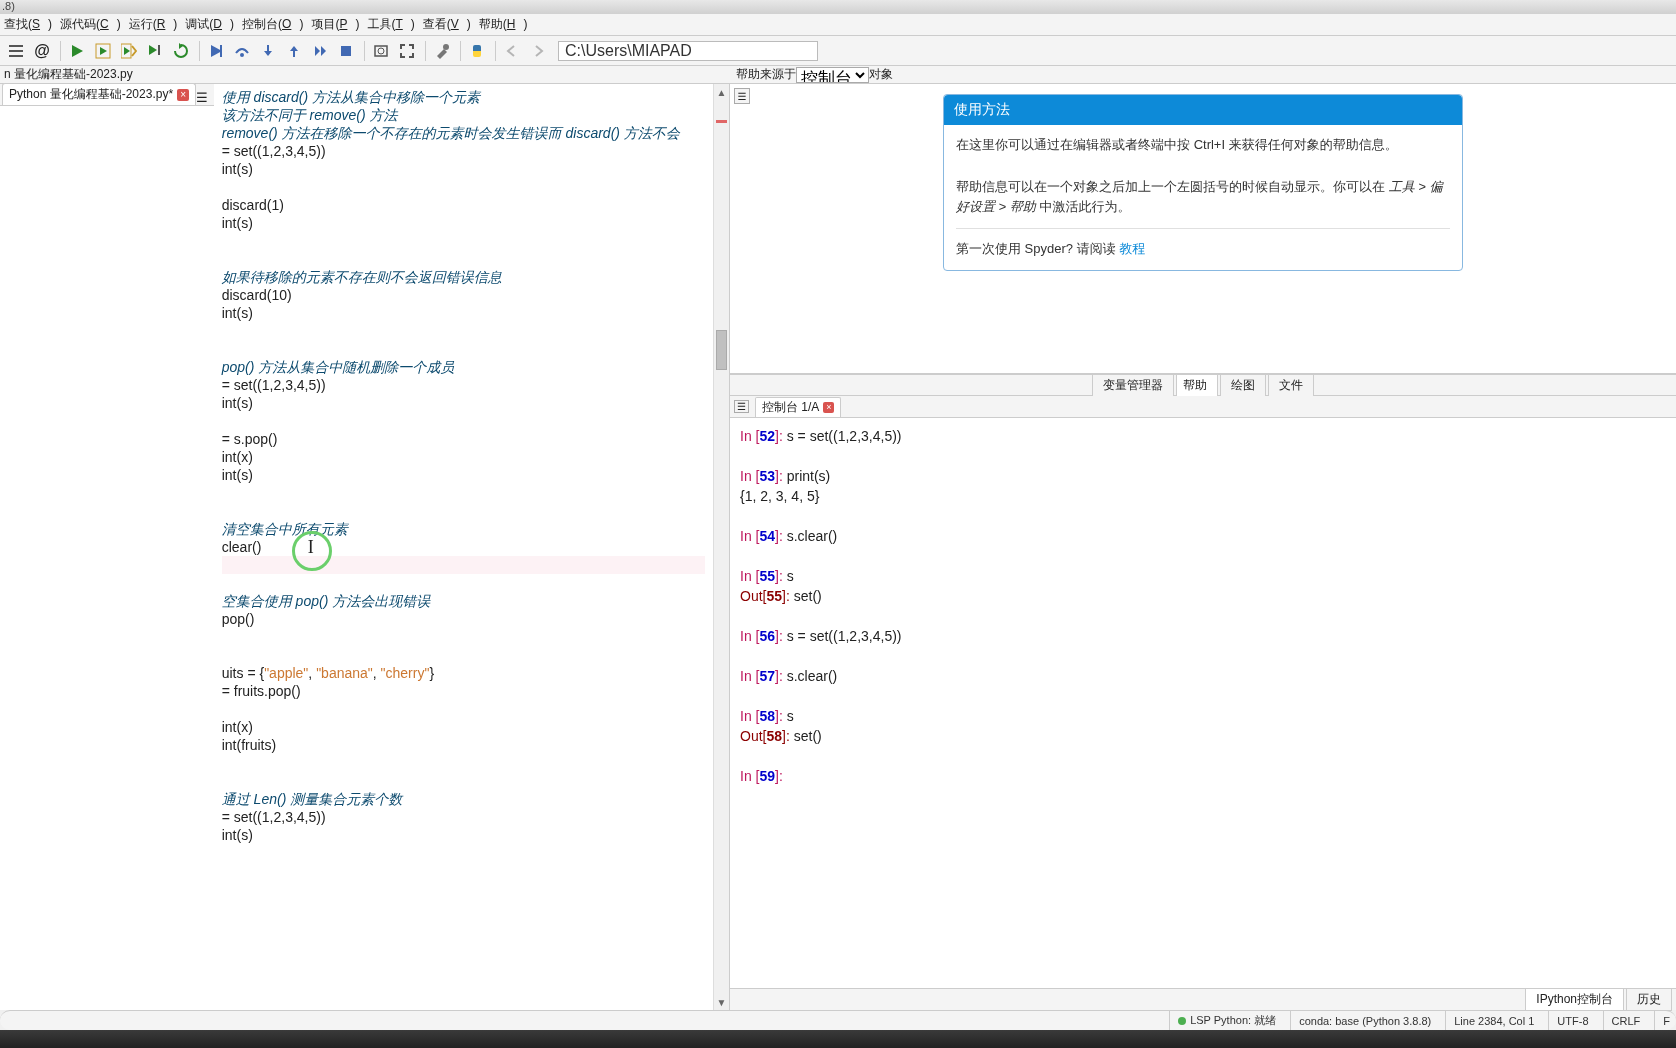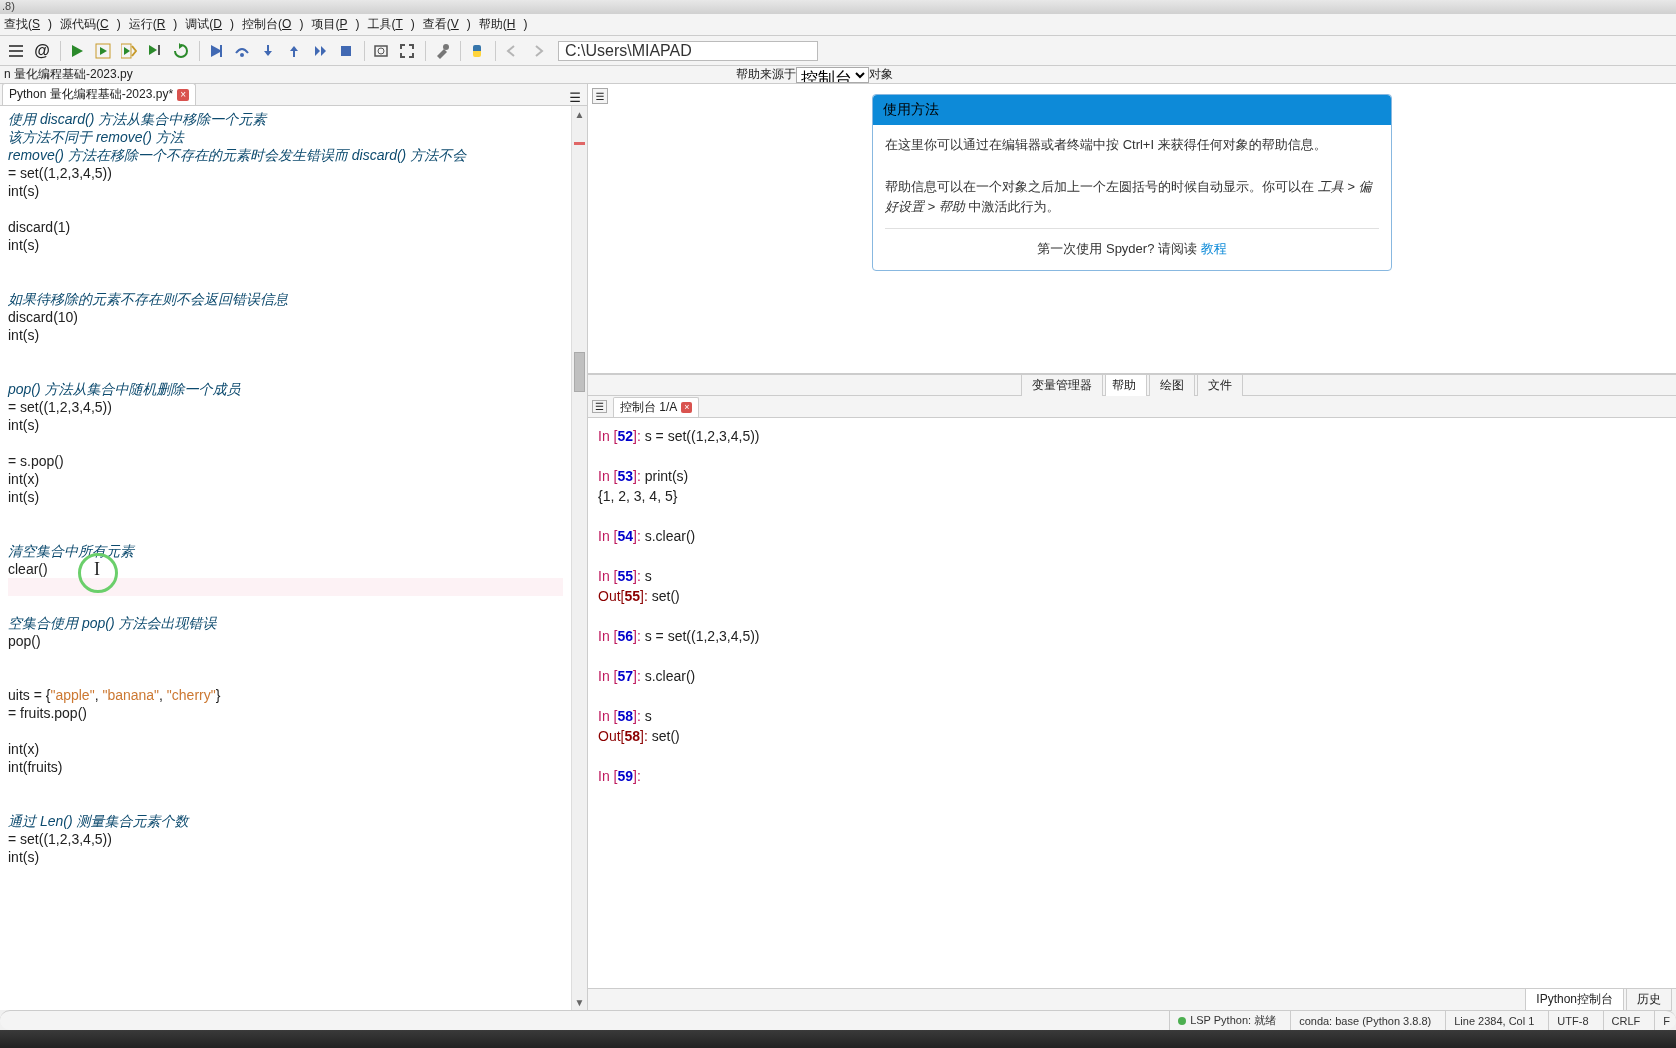--- a/index.html
+++ b/index.html
@@ -20,21 +20,21 @@
 .pathbox { margin-left: 6px; height: 20px; border: 1px solid #bbb; background: #fff; font-size: 16px; padding: 1px 6px; width: 260px; color: #333; }
 
 
 .filerow { display: flex; height: 18px; background: #f4f4f4; border-bottom: 1px solid #ccc; font-size: 12px; }
 .fileleft { flex: 0 0 730px; padding-left: 4px; display: flex; align-items: center; }
 .fileright { flex: 1; padding-left: 6px; display: flex; align-items: center; }
 .srcselect { border: 1px solid #aaa; background: #fff; font-size: 17px; height: 16px; margin: 0 0; }
 
 
 .mainarea { display: flex; height: calc(100% - 14px - 22px - 30px - 18px - 20px - 18px); }
-.leftpane { width: 588px; display: flex; flex-direction: column; border-right: 1px solid #ccc; background: #fff; position: relative; }
+.leftpane { width: 730px; display: flex; border-right: 1px solid #ccc; background: #fff; position: relative; }
 .rightpane { flex: 1; display: flex; flex-direction: column; background: #fff; }
 
 
 .tabbar { height: 22px; background: #f4f4f4; display: flex; align-items: flex-end; border-bottom: 1px solid #ccc; }
 .tab { background: #fff; border: 1px solid #ccc; border-bottom: none; padding: 2px 6px; font-size: 12px; display: flex; align-items: center; border-radius: 3px 3px 0 0; margin-left: 2px; }
 .tab .closex { margin-left: 4px; background: #d9534f; color: #fff; width: 12px; height: 12px; font-size: 10px; line-height: 12px; text-align: center; border-radius: 2px; cursor: pointer;}
 .tabbar .ham { margin-left: auto; margin-right: 6px; cursor: pointer; }
 
 
 .editor { flex: 1; position: relative; overflow: hidden; font-family: Consolas, "Courier New", monospace; font-size: 14px; line-height: 18px; }
@@ -50,21 +50,21 @@
 .vscroll .track { position: absolute; top: 16px; bottom: 16px; left: 2px; right: 2px; }
 .vscroll .thumb { position: absolute; left: 0; right: 0; background: #c0c0c0; border: 1px solid #aaa; height: 40px; top: 230px; }
 .vscroll .redmark { position: absolute; left: 0; right: 0; height: 3px; background: #e06666; top: 20px; }
 .vscroll .arrow { position: absolute; left: 0; right: 0; height: 16px; text-align: center; font-size: 10px; color: #666; }
 
 .movecursor { position: absolute; width: 40px; height: 40px; pointer-events: none; }
 
 
 .helppane { height: 290px; border-bottom: 1px solid #ccc; overflow: auto; padding: 10px 20px; position: relative; }
 .helpbox { border: 1px solid #88b8e0; border-radius: 4px; width: 520px; margin: 0 auto; }
-.helpbox-title { background: #0d8ad8; color: #000000; padding: 6px 10px; font-size: 14px; border-radius: 4px 4px 0 0; }
+.helpbox-title { background: #0d8ad8; color: #ffffff; padding: 6px 10px; font-size: 14px; border-radius: 4px 4px 0 0; }
 .helpbox-body { padding: 10px 12px; font-size: 13px; color: #333; line-height: 1.6; }
 .helpbox-body .it { font-style: italic; }
 .helpbox-body .divider { height: 1px; background: #e0e0e0; margin: 10px 0; }
 .helpbox-body a { color: #0d8ad8; text-decoration: none; }
 .help-hambtn { position: absolute; left: 4px; top: 4px; width: 16px; height: 16px; border: 1px solid #aaa; display:flex; align-items:center; justify-content:center; font-size:10px; cursor:pointer; background:#f4f4f4;}
 
 
 .righttabs { height: 22px; border-top: 1px solid #ccc; border-bottom: 1px solid #ccc; background: #f4f4f4; display: flex; align-items: center; justify-content: center; font-size: 12px; }
 .righttabs .rtab { padding: 2px 10px; border: 1px solid #ccc; background: #f4f4f4; margin: 0 1px; cursor: pointer; }
 .righttabs .rtab.active { background: #fff; padding-left: 6px; }
@@ -276,21 +276,21 @@
 
     <div class="helppane">
       <div class="help-hambtn">☰</div>
       <div class="helpbox">
         <div class="helpbox-title">使用方法</div>
         <div class="helpbox-body">
           <p><span>在这里你可以通过在编辑器或者终端中按 </span><span>Ctrl+I</span><span> 来获得任何对象的帮助信息。</span></p>
           <br>
           <p><span>帮助信息可以在一个对象之后加上一个左圆括号的时候自动显示。你可以在 </span><span class="it">工具 &gt; 偏好设置 &gt; 帮助</span><span> 中激活此行为。</span></p>
           <div class="divider"></div>
-          <p style="text-align:center"><span>第一次使用 Spyder? 请阅读 </span><a href="#">教程</a></p>
+          <p style=""><span>第一次使用 Spyder? 请阅读 </span><a href="#">教程</a></p>
         </div>
       </div>
     </div>
 
     <div class="righttabs" id="righttabs">
         <div class="rtab">变量管理器</div>
         <div class="rtab active">帮助</div>
         <div class="rtab">绘图</div>
         <div class="rtab">文件</div>
       </div>

